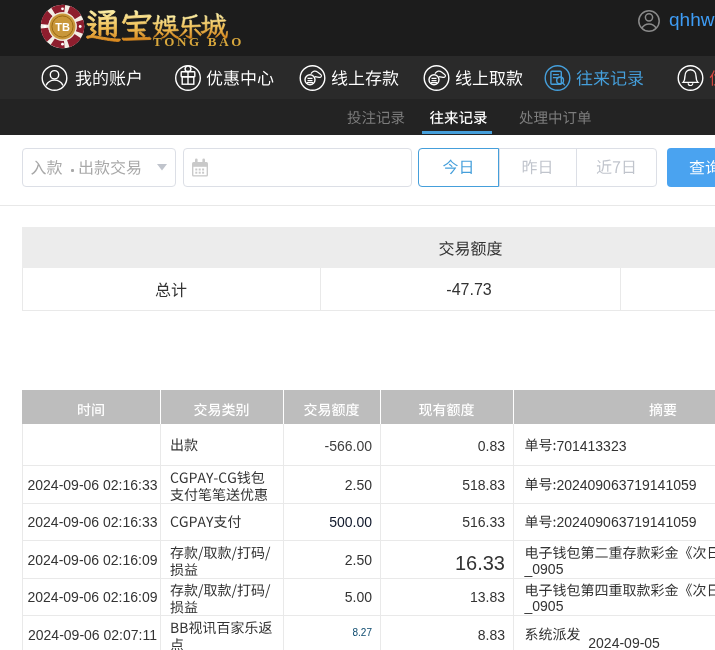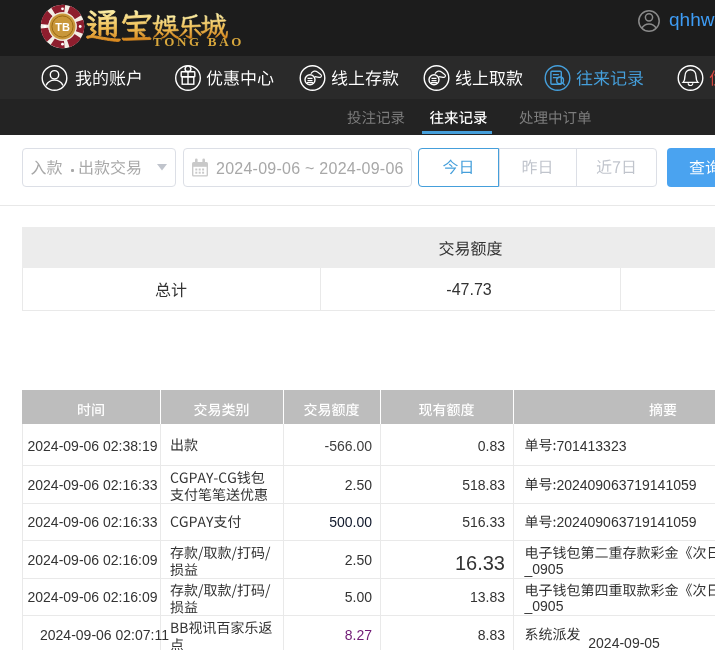--- a/index.html
+++ b/index.html
@@ -9,21 +9,20 @@
 <div style="position:absolute;left:0px;top:0px;width:715px;height:56px;background:#1c1c1c;"></div>
     <div style="position:absolute;left:0px;top:56px;width:715px;height:43px;background:#2a2a2a;"></div>
     <div style="position:absolute;left:0px;top:99px;width:715px;height:36px;background:#232323;"></div>
     <div style="position:absolute;top:34.5px;font-size:13px;color:#d8a73c;font-weight:bold;font-family:Liberation Serif,serif;line-height:1;white-space:pre;letter-spacing:2.7px;left:153px;">TONG BAO</div>
     <div style="position:absolute;top:10px;font-size:19px;color:#3e9cf5;font-weight:normal;font-family:Liberation Sans,sans-serif;line-height:1;white-space:pre;left:669px;">qhhw2</div>
     <div style="position:absolute;left:421.5px;top:131px;width:70.5px;height:3px;background:#459fdb;"></div>
     <div style="position:absolute;left:0px;top:205px;width:715px;height:1px;background:#e8e8e8;"></div>
     <div style="position:absolute;left:22px;top:147.5px;width:154px;height:39.5px;background:#fff;border:1px solid #dcdfe6;border-radius:4px;box-sizing:border-box;"></div>
     <div style="position:absolute;left:70.5px;top:169px;width:3px;height:3px;background:#a8a8a8;border-radius:1px;"></div>
     <div style="position:absolute;left:183px;top:147.5px;width:229px;height:39.5px;background:#fff;border:1px solid #dcdfe6;border-radius:4px;box-sizing:border-box;"></div>
-    <div style="position:absolute;top:160.5px;font-size:16px;color:#a8a8a8;font-weight:normal;font-family:Liberation Sans,sans-serif;line-height:1;white-space:pre;letter-spacing:0.25px;left:216px;">2024-09-06 ~ 2024-09-06</div>
     <div style="position:absolute;left:418px;top:147.5px;width:238.5px;height:39.5px;background:#fff;border:1px solid #dcdfe6;border-radius:4px;box-sizing:border-box;"></div>
     <div style="position:absolute;left:499px;top:147.5px;width:1px;height:39.5px;background:#dcdfe6;"></div>
     <div style="position:absolute;left:576px;top:147.5px;width:1px;height:39.5px;background:#dcdfe6;"></div>
     <div style="position:absolute;left:418px;top:147.5px;width:81px;height:39.5px;background:#fff;border:1px solid #459fdb;border-radius:4px 0 0 4px;box-sizing:border-box;"></div>
     <div style="position:absolute;left:667.3px;top:147.5px;width:90px;height:39.8px;background:#4aa3f0;border-radius:4px;"></div>
     <div style="position:absolute;left:22px;top:227px;width:880px;height:41px;background:#ececec;"></div>
     <div style="position:absolute;left:22px;top:268px;width:1px;height:43px;background:#e9e9e9;"></div>
     <div style="position:absolute;left:320px;top:268px;width:1px;height:43px;background:#e9e9e9;"></div>
     <div style="position:absolute;left:620px;top:268px;width:1px;height:43px;background:#e9e9e9;"></div>
     <div style="position:absolute;left:22px;top:310px;width:880px;height:1px;background:#e9e9e9;"></div>
@@ -36,42 +35,41 @@
     <div style="position:absolute;left:22px;top:424px;width:1px;height:226px;background:#e9e9e9;"></div>
     <div style="position:absolute;left:160px;top:424px;width:1px;height:226px;background:#e9e9e9;"></div>
     <div style="position:absolute;left:283px;top:424px;width:1px;height:226px;background:#e9e9e9;"></div>
     <div style="position:absolute;left:380px;top:424px;width:1px;height:226px;background:#e9e9e9;"></div>
     <div style="position:absolute;left:513px;top:424px;width:1px;height:226px;background:#e9e9e9;"></div>
     <div style="position:absolute;left:22px;top:465px;width:791px;height:1px;background:#e9e9e9;"></div>
     <div style="position:absolute;left:22px;top:502.5px;width:791px;height:1px;background:#e9e9e9;"></div>
     <div style="position:absolute;left:22px;top:540px;width:791px;height:1px;background:#e9e9e9;"></div>
     <div style="position:absolute;left:22px;top:577.5px;width:791px;height:1px;background:#e9e9e9;"></div>
     <div style="position:absolute;left:22px;top:615px;width:791px;height:1px;background:#e9e9e9;"></div>
-    <div style="position:absolute;top:438.5px;font-size:14px;color:#333333;font-weight:normal;font-family:Liberation Sans,sans-serif;line-height:1;white-space:pre;left:23.5px;width:138px;text-align:center;">2024-09-06 02:38:19</div>
     <div style="position:absolute;top:438.5px;font-size:14px;color:#404040;font-weight:normal;font-family:Liberation Sans,sans-serif;line-height:1;white-space:pre;right:343px;">-566.00</div>
     <div style="position:absolute;top:438.5px;font-size:14px;color:#333333;font-weight:normal;font-family:Liberation Sans,sans-serif;line-height:1;white-space:pre;right:210px;">0.83</div>
     <div style="position:absolute;top:438.5px;font-size:14px;color:#333333;font-weight:normal;font-family:Liberation Sans,sans-serif;line-height:1;white-space:pre;left:556.392px;">701413323</div>
     <div style="position:absolute;top:477.75px;font-size:14px;color:#333333;font-weight:normal;font-family:Liberation Sans,sans-serif;line-height:1;white-space:pre;left:23.5px;width:138px;text-align:center;">2024-09-06 02:16:33</div>
     <div style="position:absolute;top:477.75px;font-size:14px;color:#333333;font-weight:normal;font-family:Liberation Sans,sans-serif;line-height:1;white-space:pre;right:343px;">2.50</div>
     <div style="position:absolute;top:477.75px;font-size:14px;color:#333333;font-weight:normal;font-family:Liberation Sans,sans-serif;line-height:1;white-space:pre;right:210px;">518.83</div>
     <div style="position:absolute;top:477.75px;font-size:14px;color:#333333;font-weight:normal;font-family:Liberation Sans,sans-serif;line-height:1;white-space:pre;left:556.392px;">202409063719141059</div>
     <div style="position:absolute;top:515.25px;font-size:14px;color:#333333;font-weight:normal;font-family:Liberation Sans,sans-serif;line-height:1;white-space:pre;left:23.5px;width:138px;text-align:center;">2024-09-06 02:16:33</div>
     <div style="position:absolute;top:515.25px;font-size:14px;color:#0f172a;font-weight:normal;font-family:Liberation Sans,sans-serif;line-height:1;white-space:pre;right:343px;">500.00</div>
     <div style="position:absolute;top:515.25px;font-size:14px;color:#333333;font-weight:normal;font-family:Liberation Sans,sans-serif;line-height:1;white-space:pre;right:210px;">516.33</div>
     <div style="position:absolute;top:515.25px;font-size:14px;color:#333333;font-weight:normal;font-family:Liberation Sans,sans-serif;line-height:1;white-space:pre;left:556.392px;">202409063719141059</div>
     <div style="position:absolute;top:552.75px;font-size:14px;color:#333333;font-weight:normal;font-family:Liberation Sans,sans-serif;line-height:1;white-space:pre;left:23.5px;width:138px;text-align:center;">2024-09-06 02:16:09</div>
     <div style="position:absolute;top:552.75px;font-size:14px;color:#333333;font-weight:normal;font-family:Liberation Sans,sans-serif;line-height:1;white-space:pre;right:343px;">2.50</div>
     <div style="position:absolute;top:552.75px;font-size:20px;color:#333333;font-weight:normal;font-family:Liberation Sans,sans-serif;line-height:1;white-space:pre;right:210px;">16.33</div>
     <div style="position:absolute;top:561.6px;font-size:14px;color:#333333;font-weight:normal;font-family:Liberation Sans,sans-serif;line-height:1;white-space:pre;left:524.5px;">_0905</div>
     <div style="position:absolute;top:590.25px;font-size:14px;color:#333333;font-weight:normal;font-family:Liberation Sans,sans-serif;line-height:1;white-space:pre;left:23.5px;width:138px;text-align:center;">2024-09-06 02:16:09</div>
     <div style="position:absolute;top:590.25px;font-size:14px;color:#333333;font-weight:normal;font-family:Liberation Sans,sans-serif;line-height:1;white-space:pre;right:343px;">5.00</div>
     <div style="position:absolute;top:590.25px;font-size:14px;color:#333333;font-weight:normal;font-family:Liberation Sans,sans-serif;line-height:1;white-space:pre;right:210px;">13.83</div>
     <div style="position:absolute;top:599.1px;font-size:14px;color:#333333;font-weight:normal;font-family:Liberation Sans,sans-serif;line-height:1;white-space:pre;left:524.5px;">_0905</div>
-    <div style="position:absolute;top:627.75px;font-size:14px;color:#333333;font-weight:normal;font-family:Liberation Sans,sans-serif;line-height:1;white-space:pre;left:23.5px;width:138px;text-align:center;padding-left:12px;">2024-09-06 02:07:11</div>
-    <div style="position:absolute;top:627.75px;font-size:14px;color:#701a75;font-weight:normal;font-family:Liberation Sans,sans-serif;line-height:1;white-space:pre;right:343px;">8.27</div>
+    <div style="position:absolute;top:627.75px;font-size:14px;color:#333333;font-weight:normal;font-family:Liberation Sans,sans-serif;line-height:1;white-space:pre;left:23.5px;width:138px;text-align:center;">2024-09-06 02:07:11</div>
+    <div style="position:absolute;top:627.75px;font-size:10px;color:#0c4a6e;font-weight:normal;font-family:Liberation Sans,sans-serif;line-height:1;white-space:pre;right:343px;">8.27</div>
     <div style="position:absolute;top:627.75px;font-size:14px;color:#333333;font-weight:normal;font-family:Liberation Sans,sans-serif;line-height:1;white-space:pre;right:210px;">8.83</div>
     <div style="position:absolute;top:627.75px;font-size:14px;color:#333333;font-weight:normal;font-family:Liberation Sans,sans-serif;line-height:1;white-space:pre;left:580.5px;margin-top:8px;">_2024-09-05</div>
 <svg width="715" height="650" viewBox="0 0 715 650" style="position:absolute;left:0;top:0;z-index:5">
       <defs>
         <linearGradient id="gold" x1="0" y1="1" x2="0" y2="0" gradientUnits="objectBoundingBox">
           <stop offset="0" stop-color="#fdf0a8"></stop>
           <stop offset="0.55" stop-color="#f2c157"></stop>
           <stop offset="1" stop-color="#d8861c"></stop>
         </linearGradient>
         <path id="g0" d="M578 404V310L431 304V396ZM790 415V319L632 313V406ZM902 -66H908Q924 -66 935 -54Q946 -41 952 -28Q958 -14 958 -11Q958 -3 936 -3H931Q858 -3 770 6Q683 15 594 28Q506 42 427 56Q348 70 291 81Q272 85 254 88Q235 90 218 91Q266 126 284 148Q302 171 302 187Q302 199 298 206Q294 213 276 226Q257 238 215 264Q209 269 209 271Q209 273 211 275Q228 297 246 319Q264 341 288 369Q293 374 299 380Q305 387 305 394Q305 403 297 410Q289 418 280 423Q270 428 266 428Q263 428 260 428Q258 427 255 427L120 415Q115 414 110 414Q106 414 101 414Q83 414 68 417Q67 417 66 418Q64 418 63 418Q56 418 56 411Q56 395 70 378Q85 361 106 361Q112 361 119 362Q126 362 135 363L219 371Q203 352 190 335Q176 318 165 303Q147 278 147 261Q147 241 174 225Q189 217 205 207Q221 197 232 189Q236 185 236 182Q236 181 234 177Q202 137 139 90Q97 86 76 82Q56 78 50 72Q43 67 43 58Q43 29 53 23Q63 17 67 17Q75 17 85 20Q114 30 140 34Q166 38 188 38Q214 38 237 34Q260 31 282 26Q338 14 416 0Q495 -15 582 -30Q668 -44 752 -54Q835 -64 902 -66ZM579 534 578 452 431 445V526ZM789 546V462L632 454V537ZM227 474Q236 474 244 483Q252 492 256 502Q261 512 261 516Q261 524 247 537Q233 550 212 564Q190 579 168 592Q146 606 129 614Q112 623 107 623Q103 623 90 612Q76 601 76 590Q76 585 81 580Q86 575 94 569Q121 552 149 532Q177 511 206 485Q219 474 227 474ZM270 612Q279 612 292 626Q306 641 306 651Q306 659 292 673Q279 687 258 702Q237 718 216 732Q194 746 178 754Q163 763 159 763Q148 763 138 750Q127 737 127 733Q127 724 144 713Q201 673 251 623Q262 612 270 612ZM790 274 791 124Q744 138 696 160Q690 163 686 164Q681 165 678 165Q670 165 670 159Q670 152 688 134Q705 117 729 98Q753 78 774 64Q796 50 803 50Q821 50 835 68Q849 86 849 105Q849 112 848 119Q848 126 848 134L846 543Q846 550 848 555Q851 560 851 566Q851 569 842 583Q834 597 813 597H803L640 588L630 597Q673 623 711 649Q749 675 792 708Q797 713 804 718Q812 724 812 733Q812 743 800 756Q789 769 767 769H757L424 748Q420 748 416 748Q412 747 407 747Q393 747 378 750Q375 751 373 751Q371 751 369 751Q361 751 361 746L366 732Q371 717 390 701Q395 697 402 696Q408 694 416 694Q421 694 427 694Q433 694 440 695L717 715Q696 699 664 676Q633 653 592 627Q564 649 539 666Q514 683 509 683Q501 683 496 676Q490 668 487 660L484 652Q484 646 495 639Q515 626 535 612Q555 599 572 585L432 577Q407 588 392 593Q378 598 371 598Q364 598 364 592Q364 587 367 581Q378 551 378 523L375 189Q375 170 374 155Q374 140 371 125Q371 124 370 122Q370 120 370 118Q370 105 382 97Q393 89 404 86L416 83Q426 83 428 90Q431 97 431 107V257L577 264V214Q577 174 573 146Q573 144 572 142Q572 141 572 139Q572 125 582 116Q593 107 604 102Q616 98 618 98Q632 98 632 120V267Z"></path>

